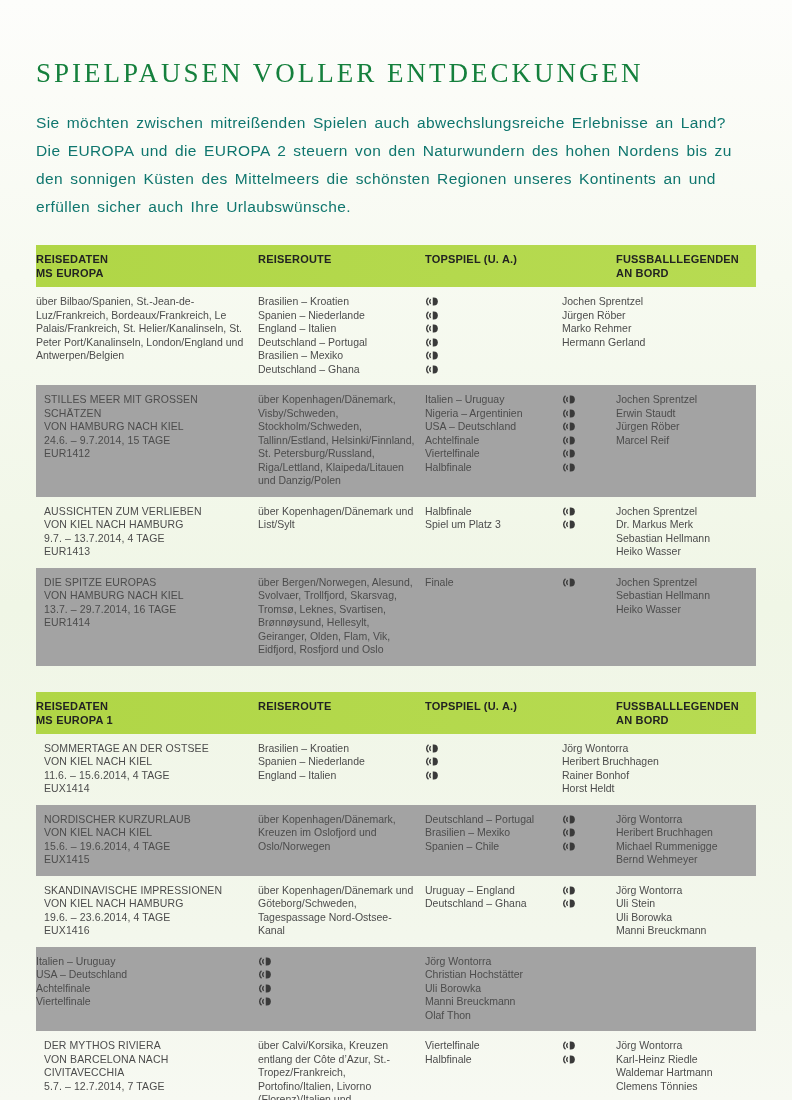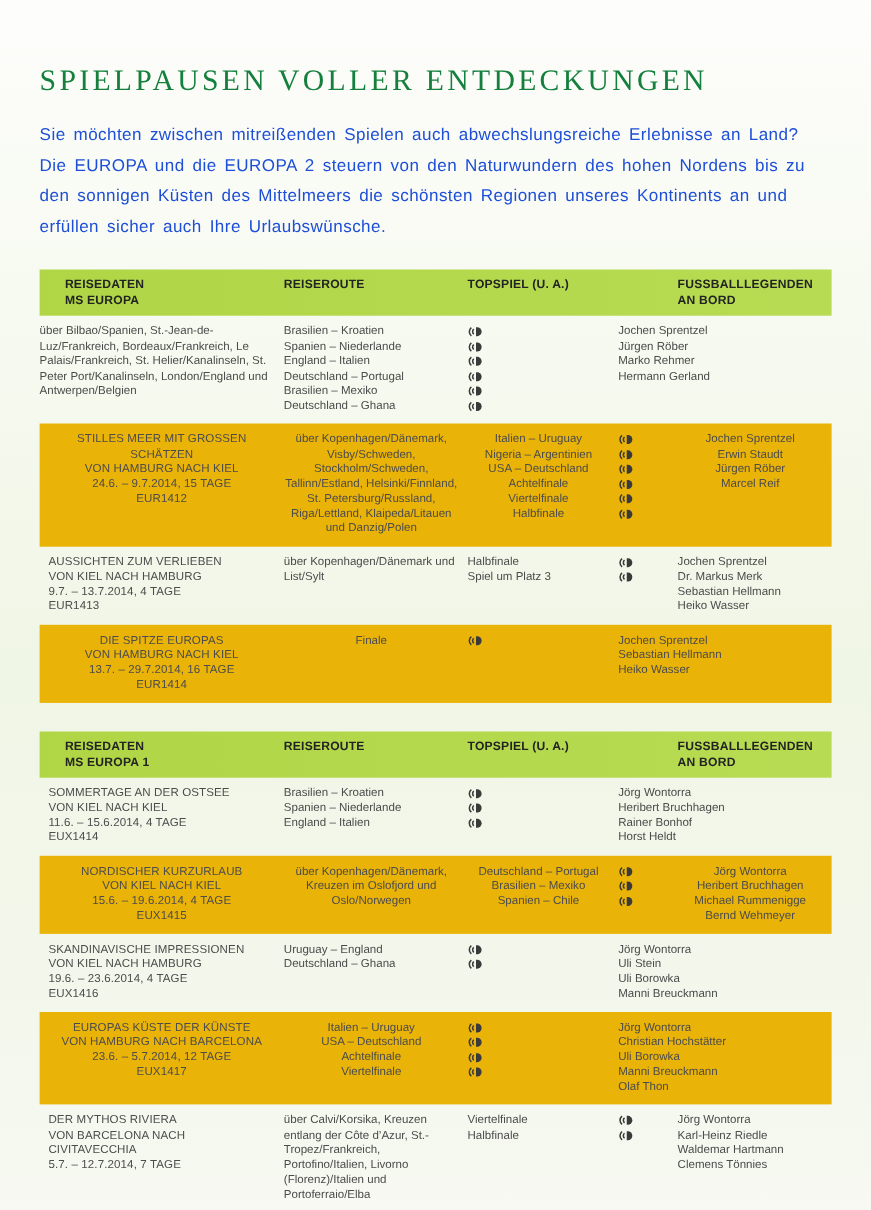--- a/index.html
+++ b/index.html
@@ -15,48 +15,48 @@
 
   .page-title {
     font-family: "Liberation Serif", "DejaVu Serif", serif;
     font-size: 27px; font-weight: 400;
     letter-spacing: 3px;
     color: #15803d;
     margin-bottom: 20px;
   }
   .intro {
     font-size: 15.5px; line-height: 28px;
-    color: #1d4ed8;
+    color: #0f766e;
     letter-spacing: 0.4px; word-spacing: 2.5px;
     margin-bottom: 24px;
     max-width: 724px;
   }
 
   .cruise-table { width: 720px; margin-bottom: 26px; }
   .thead {
     display: grid;
     grid-template-columns: 222px 167px 191px 140px;
     background: linear-gradient(90deg, #b0d646 0%, #b7db52 100%);
     padding: 7px 0 7px 0;
     min-height: 42px;
   }
   .th {
     font-size: 11px; font-weight: bold; color: #222322;
     line-height: 14px; letter-spacing: 0.2px;
     padding-right: 6px;
   }
   .th span { display: block; }
-  .th.c1 { padding-left: 23px; }
+  .th.c1 { padding-left: 0; }
 
   .trow {
     display: grid;
     grid-template-columns: 222px 167px 137px 54px 140px;
     padding: 8px 0 9px 0;
   }
-  .trow.shaded { background: #eab308; text-align: center; }
+  .trow.shaded { background: #a3a3a3; }
   .cell { font-size: 10.5px; line-height: 13.5px; color: #4c4c4c; padding-right: 8px; }
   .cell.c1 { padding-left: 8px; }
   .cruise-name, .cruise-ports, .cruise-date, .cruise-code { letter-spacing: 0.1px; }
   .matches div, .legends div { white-space: nowrap; }
   .icons { display: flex; flex-direction: column; padding-right: 0; }
   .icons .iconline { height: 13.5px; display: flex; align-items: center; }
   .tv-icon { display: inline-block; }
 </style>
 </head>
 <body>
@@ -246,20 +246,21 @@
             </div>
   </div>
 
   <div class="trow shaded">
     <div class="cell c1">
       <div class="cruise-name">DIE SPITZE EUROPAS</div>
       <div class="cruise-ports">VON HAMBURG NACH KIEL</div>
       <div class="cruise-date">13.7. – 29.7.2014, 16 TAGE</div>
       <div class="cruise-code">EUR1414</div>
     </div>
+    <div class="cell c2 itinerary">über Bergen/Norwegen, Alesund, Svolvaer, Trollfjord, Skarsvag, Tromsø, Leknes, Svartisen, Brønnøysund, Hellesylt, Geiranger, Olden, Flam, Vik, Eidfjord, Rosfjord und Oslo</div>
     <div class="cell c3 matches">
               <div>Finale</div>
             </div>
     <div class="cell c4 icons">
               <div class="iconline">
   <svg class="tv-icon" width="14" height="11" viewBox="0 0 28 22">
     <path d="M7 3.5 A9.5 9.5 0 0 0 7 18.5" fill="none" stroke="#3a3a3a" stroke-width="2.8"></path>
     <path d="M11.5 6.5 A5.8 5.8 0 0 0 11.5 15.5" fill="none" stroke="#3a3a3a" stroke-width="2.8"></path>
     <path d="M15.5 2.8 h2 a8.2 8.2 0 0 1 0 16.4 h-2 z" fill="#3a3a3a"></path>
   </svg>
@@ -375,20 +376,21 @@
             </div>
   </div>
 
   <div class="trow">
     <div class="cell c1">
       <div class="cruise-name">SKANDINAVISCHE IMPRESSIONEN</div>
       <div class="cruise-ports">VON KIEL NACH HAMBURG</div>
       <div class="cruise-date">19.6. – 23.6.2014, 4 TAGE</div>
       <div class="cruise-code">EUX1416</div>
     </div>
+    <div class="cell c2 itinerary">über Kopenhagen/Dänemark und Göteborg/Schweden, Tagespassage Nord-Ostsee-Kanal</div>
     <div class="cell c3 matches">
               <div>Uruguay – England</div>
               <div>Deutschland – Ghana</div>
             </div>
     <div class="cell c4 icons">
               <div class="iconline">
   <svg class="tv-icon" width="14" height="11" viewBox="0 0 28 22">
     <path d="M7 3.5 A9.5 9.5 0 0 0 7 18.5" fill="none" stroke="#3a3a3a" stroke-width="2.8"></path>
     <path d="M11.5 6.5 A5.8 5.8 0 0 0 11.5 15.5" fill="none" stroke="#3a3a3a" stroke-width="2.8"></path>
     <path d="M15.5 2.8 h2 a8.2 8.2 0 0 1 0 16.4 h-2 z" fill="#3a3a3a"></path>
@@ -404,26 +406,20 @@
             </div>
     <div class="cell c5 legends">
               <div>Jörg Wontorra</div>
               <div>Uli Stein</div>
               <div>Uli Borowka</div>
               <div>Manni Breuckmann</div>
             </div>
   </div>
 
   <div class="trow shaded">
-    <div class="cell c1">
-      <div class="cruise-name">EUROPAS KÜSTE DER KÜNSTE</div>
-      <div class="cruise-ports">VON HAMBURG NACH BARCELONA</div>
-      <div class="cruise-date">23.6. – 5.7.2014, 12 TAGE</div>
-      <div class="cruise-code">EUX1417</div>
-    </div>
     <div class="cell c3 matches">
               <div>Italien – Uruguay</div>
               <div>USA – Deutschland</div>
               <div>Achtelfinale</div>
               <div>Viertelfinale</div>
             </div>
     <div class="cell c4 icons">
               <div class="iconline">
   <svg class="tv-icon" width="14" height="11" viewBox="0 0 28 22">
     <path d="M7 3.5 A9.5 9.5 0 0 0 7 18.5" fill="none" stroke="#3a3a3a" stroke-width="2.8"></path>

